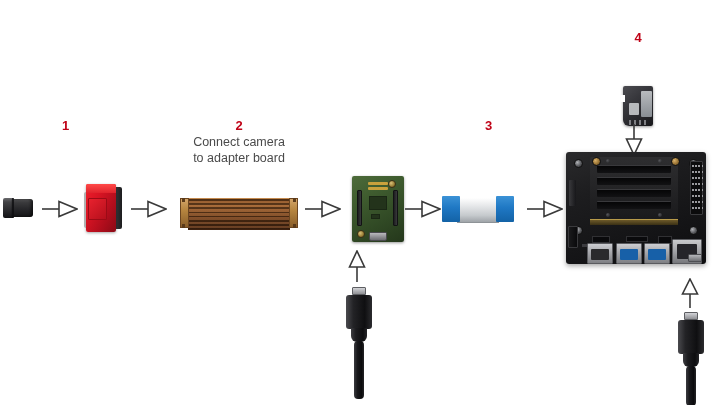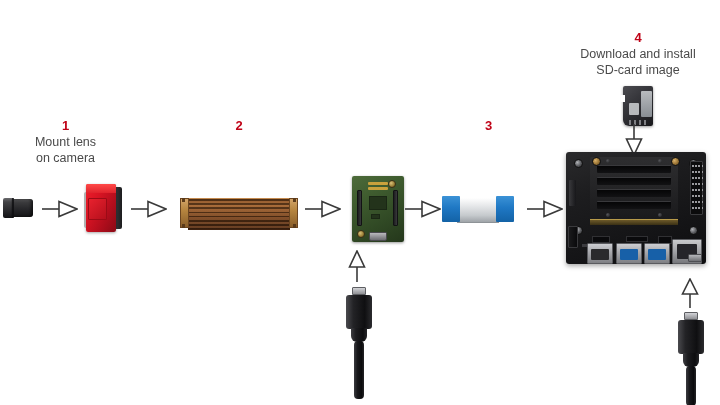--- a/index.html
+++ b/index.html
@@ -277,36 +277,34 @@
     border-radius:4px;
   }
 </style>
 </head>
 <body>
 
 <div class="stage">
 
   <div class="step-label" style="left:8px;top:118px;width:115px;">
     <div class="step-num">1</div>
-    <div class="step-text">Mount lens
-on camera</div>
   </div>
 
   <div class="step-label" style="left:178px;top:118px;width:122px;">
     <div class="step-num">2</div>
+    <div class="step-text">Connect camera
+to adapter board</div>
   </div>
 
   <div class="step-label" style="left:417px;top:118px;width:143px;">
     <div class="step-num">3</div>
   </div>
 
   <div class="step-label" style="left:563px;top:30px;width:150px;">
     <div class="step-num">4</div>
-    <div class="step-text">Download and install
-SD-card image</div>
   </div>
 
   <div class="part lens" style="left:3px;top:198px;">
     <div class="lens-flange"></div>
     <div class="lens-barrel"></div>
     <div class="lens-ring"></div>
   </div>
 
   <div class="arrow" style="left:42px;top:200px;">
     <svg width="36" height="18" viewBox="0 0 36 18">

